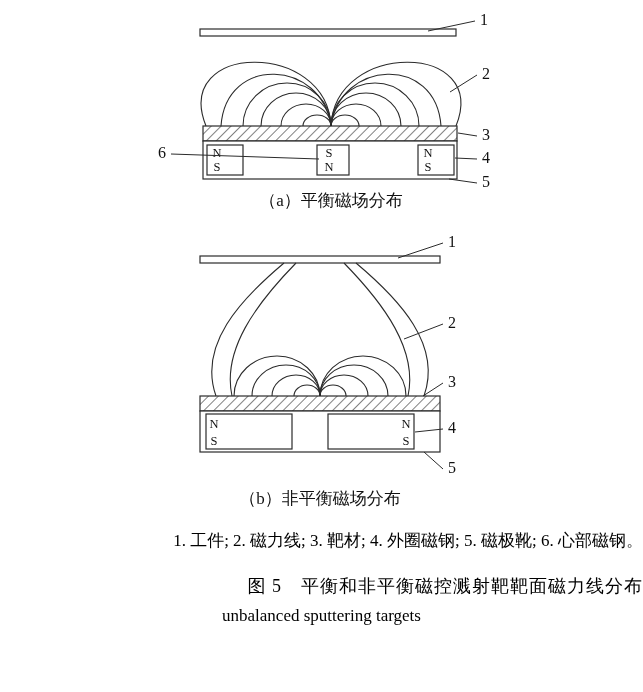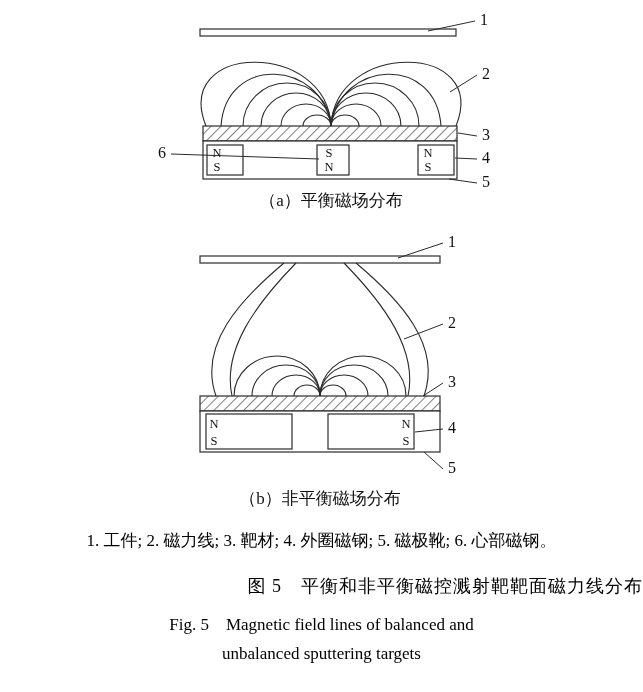--- a/index.html
+++ b/index.html
@@ -12,21 +12,21 @@
     overflow:hidden;
   }
   svg { display:block; }
   .ln     { fill:none; stroke:#2b2b2b; stroke-width:1.1px; }
   .shape  { fill:#ffffff; stroke:#2b2b2b; stroke-width:1.2px; }
   .hatchr { stroke:#2b2b2b; stroke-width:1.2px; }
   .leader { stroke:#2b2b2b; stroke-width:1px; }
   .num  { font-size:16px; fill:#111; text-anchor:middle; font-family:inherit; }
   .pole { font-size:12.5px; fill:#111; text-anchor:middle; font-family:inherit; }
   .cap  { font-size:17px; fill:#111; text-anchor:middle; font-family:inherit; }
-  .legend  { margin:14px 0 0; text-align:center; font-size:17px; white-space:nowrap; }
+  .legend  { margin:14px 0 0; text-align:right; font-size:17px; white-space:nowrap; }
   .cap-zh  { margin:22px 0 0; text-align:right; font-size:18px; letter-spacing:1px; }
   .cap-en  { margin:15px 0 0; text-align:center; font-size:17px; }
   .cap-en2 { margin:8px  0 0; text-align:center; font-size:17px; }
 </style>
 </head>
 <body>
 
 <div class="page">
 
   <svg width="643" height="515" viewBox="0 0 643 515">
@@ -131,16 +131,15 @@
       <text class="num" x="452" y="473">5</text>
 
       <text class="cap" x="320" y="504">（b）非平衡磁场分布</text>
     </g>
   </svg>
 
   <p class="legend">1. 工件; 2. 磁力线; 3. 靶材; 4. 外圈磁钢; 5. 磁极靴; 6. 心部磁钢。</p>
 
   <p class="cap-zh">图 5　平衡和非平衡磁控溅射靶靶面磁力线分布</p>
 
-  <p class="cap-en">Fig. 5　Magnetic field lines of balanced and</p>
   <p class="cap-en2">unbalanced sputtering targets</p>
 
 </div>
 
 </body></html>

